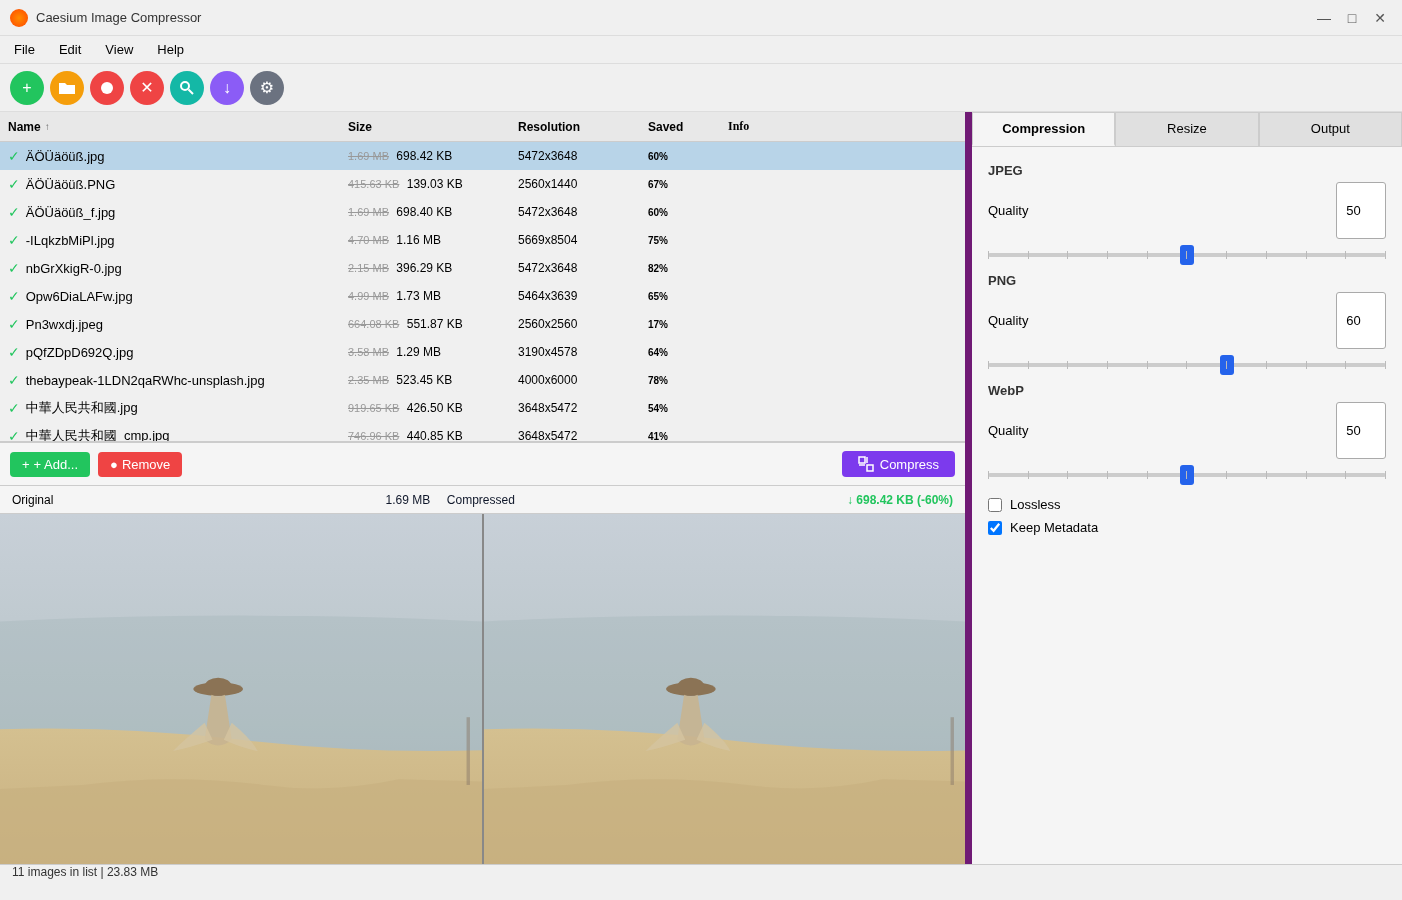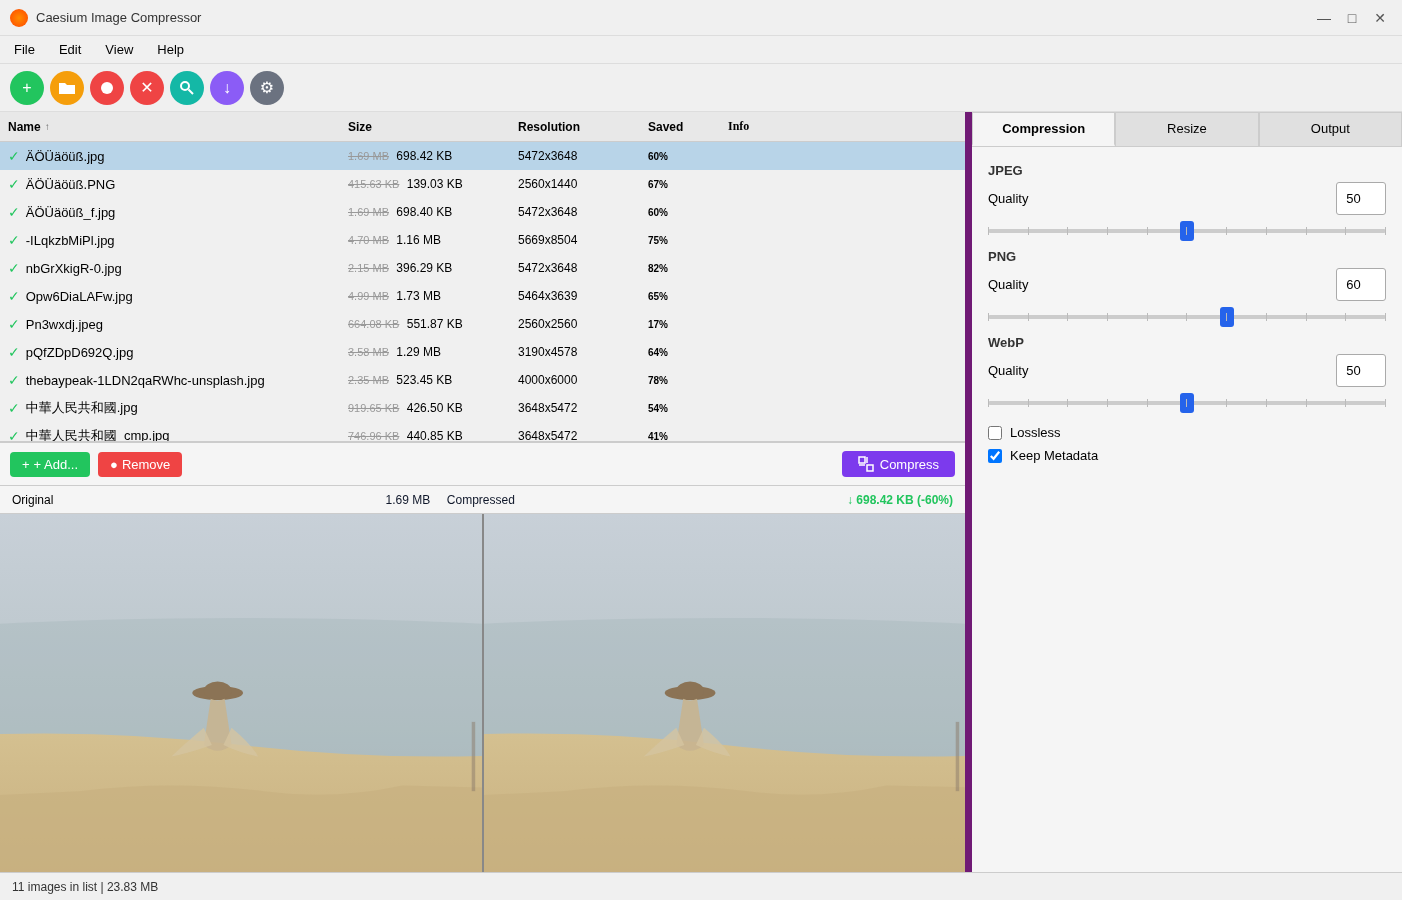--- a/index.html
+++ b/index.html
@@ -72,32 +72,32 @@
     .right-panel { flex: 0 0 430px; background: #f5f5f5; display: flex; flex-direction: column; overflow-y: auto; }
     .settings-tabs { display: flex; border-bottom: 2px solid #ccc; background: #e8e8e8; }
     .settings-tab { flex: 1; text-align: center; padding: 8px 4px; cursor: pointer; font-size: 13px; border: 1px solid #ccc; border-bottom: none; margin-bottom: -1px; background: #e0e0e0; }
     .settings-tab.active { background: #f5f5f5; border-bottom: 2px solid #f5f5f5; font-weight: 600; }
 
     .settings-content { padding: 16px; display: flex; flex-direction: column; gap: 4px; }
     .section-title { font-weight: 700; font-size: 13px; margin-bottom: 4px; color: #333; }
 
     .quality-row { display: flex; align-items: center; gap: 8px; margin-bottom: 6px; }
     .quality-label { font-size: 13px; flex: 1; }
-    .quality-value { width: 50px; border: 1px solid #aaa; border-radius: 3px; padding: 8px 6px; text-align: center; font-size: 13px; background: white; }
+    .quality-value { width: 50px; border: 1px solid #aaa; border-radius: 3px; padding: 20px 6px; text-align: center; font-size: 13px; background: white; }
 
     .slider-container { position: relative; height: 20px; margin-bottom: 4px; }
     .slider-track { position: absolute; top: 50%; left: 0; right: 0; height: 4px; background: #ccc; transform: translateY(-50%); border-radius: 2px; }
     .slider-thumb { position: absolute; top: 50%; width: 14px; height: 20px; background: #2563eb; border-radius: 3px; transform: translateY(-50%); cursor: pointer; }
 
     .checkbox-row { display: flex; align-items: center; gap: 8px; padding: 4px 0; }
     .checkbox-row input[type="checkbox"] { width: 14px; height: 14px; cursor: pointer; }
     .checkbox-label { font-size: 13px; cursor: pointer; }
 
     
-    .status-bar { height: 28px; background: #f0f0f0; border-top: 1px solid #ccc; display: flex; align-items: center; padding: 0 12px; font-size: 12px; color: #333; }
+    .status-bar { height: 36px; background: #f0f0f0; border-top: 1px solid #ccc; display: flex; padding: 0 12px; font-size: 12px; color: #333; }
 
     .sort-arrow { font-size: 10px; color: #666; }
   </style>
 </head>
 <body>
 
 <div class="title-bar">
   <div class="title-bar-left">
     <div class="title-bar-icon"></div>
     <span class="title-bar-title">Caesium Image Compressor</span>

